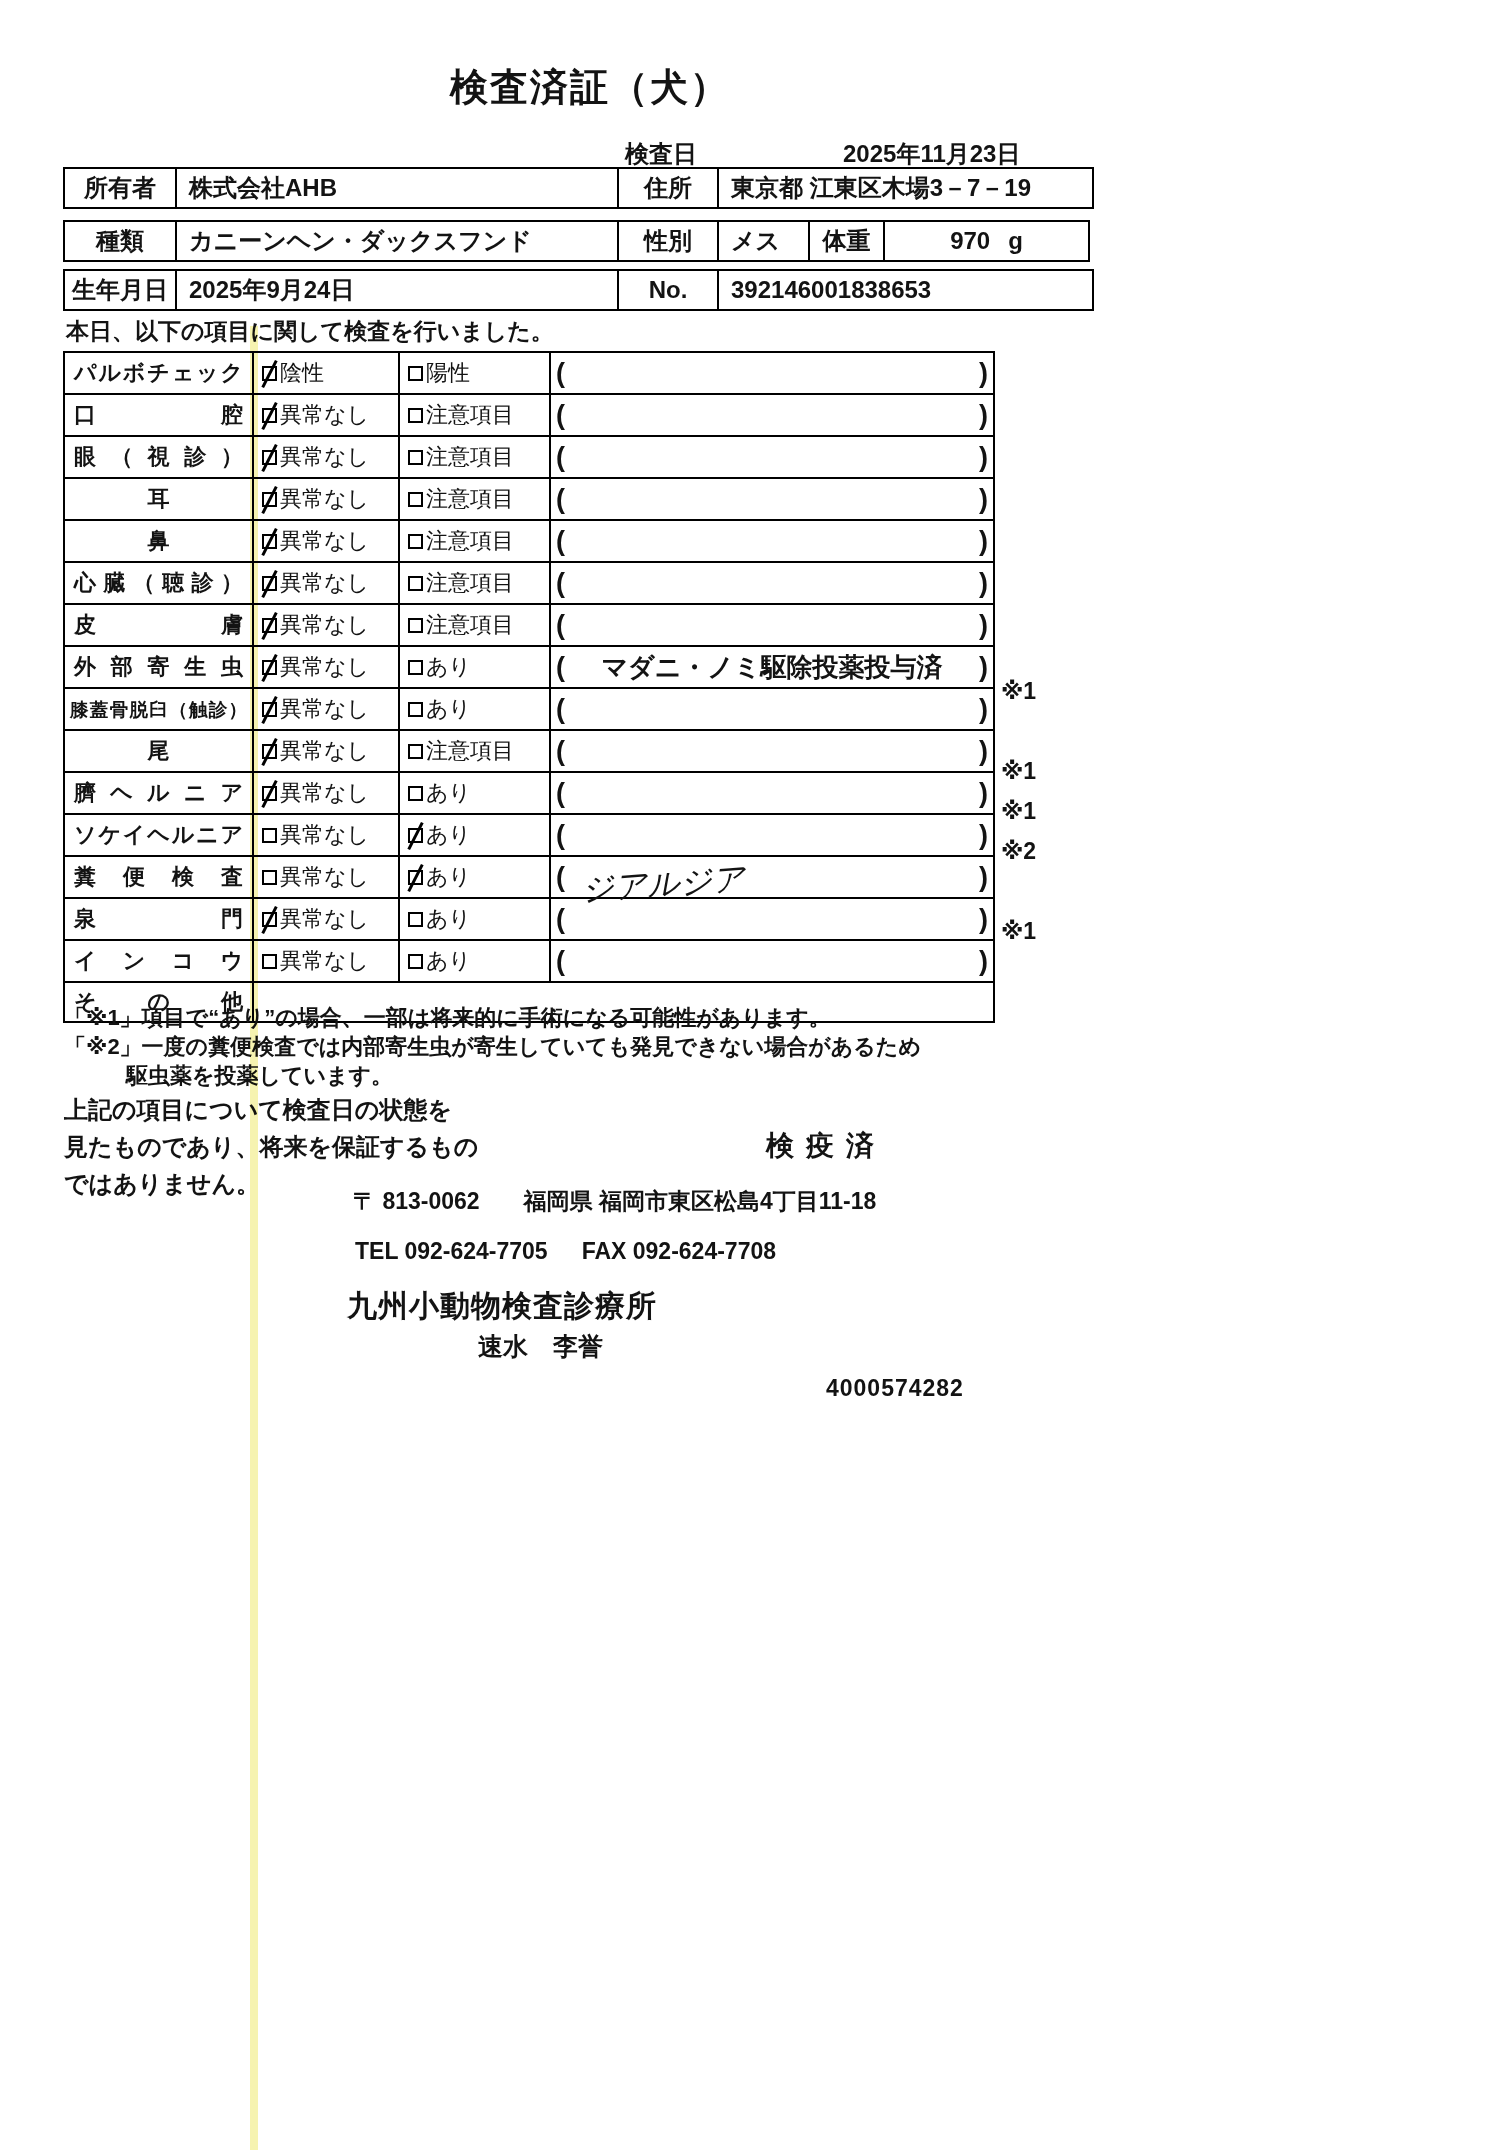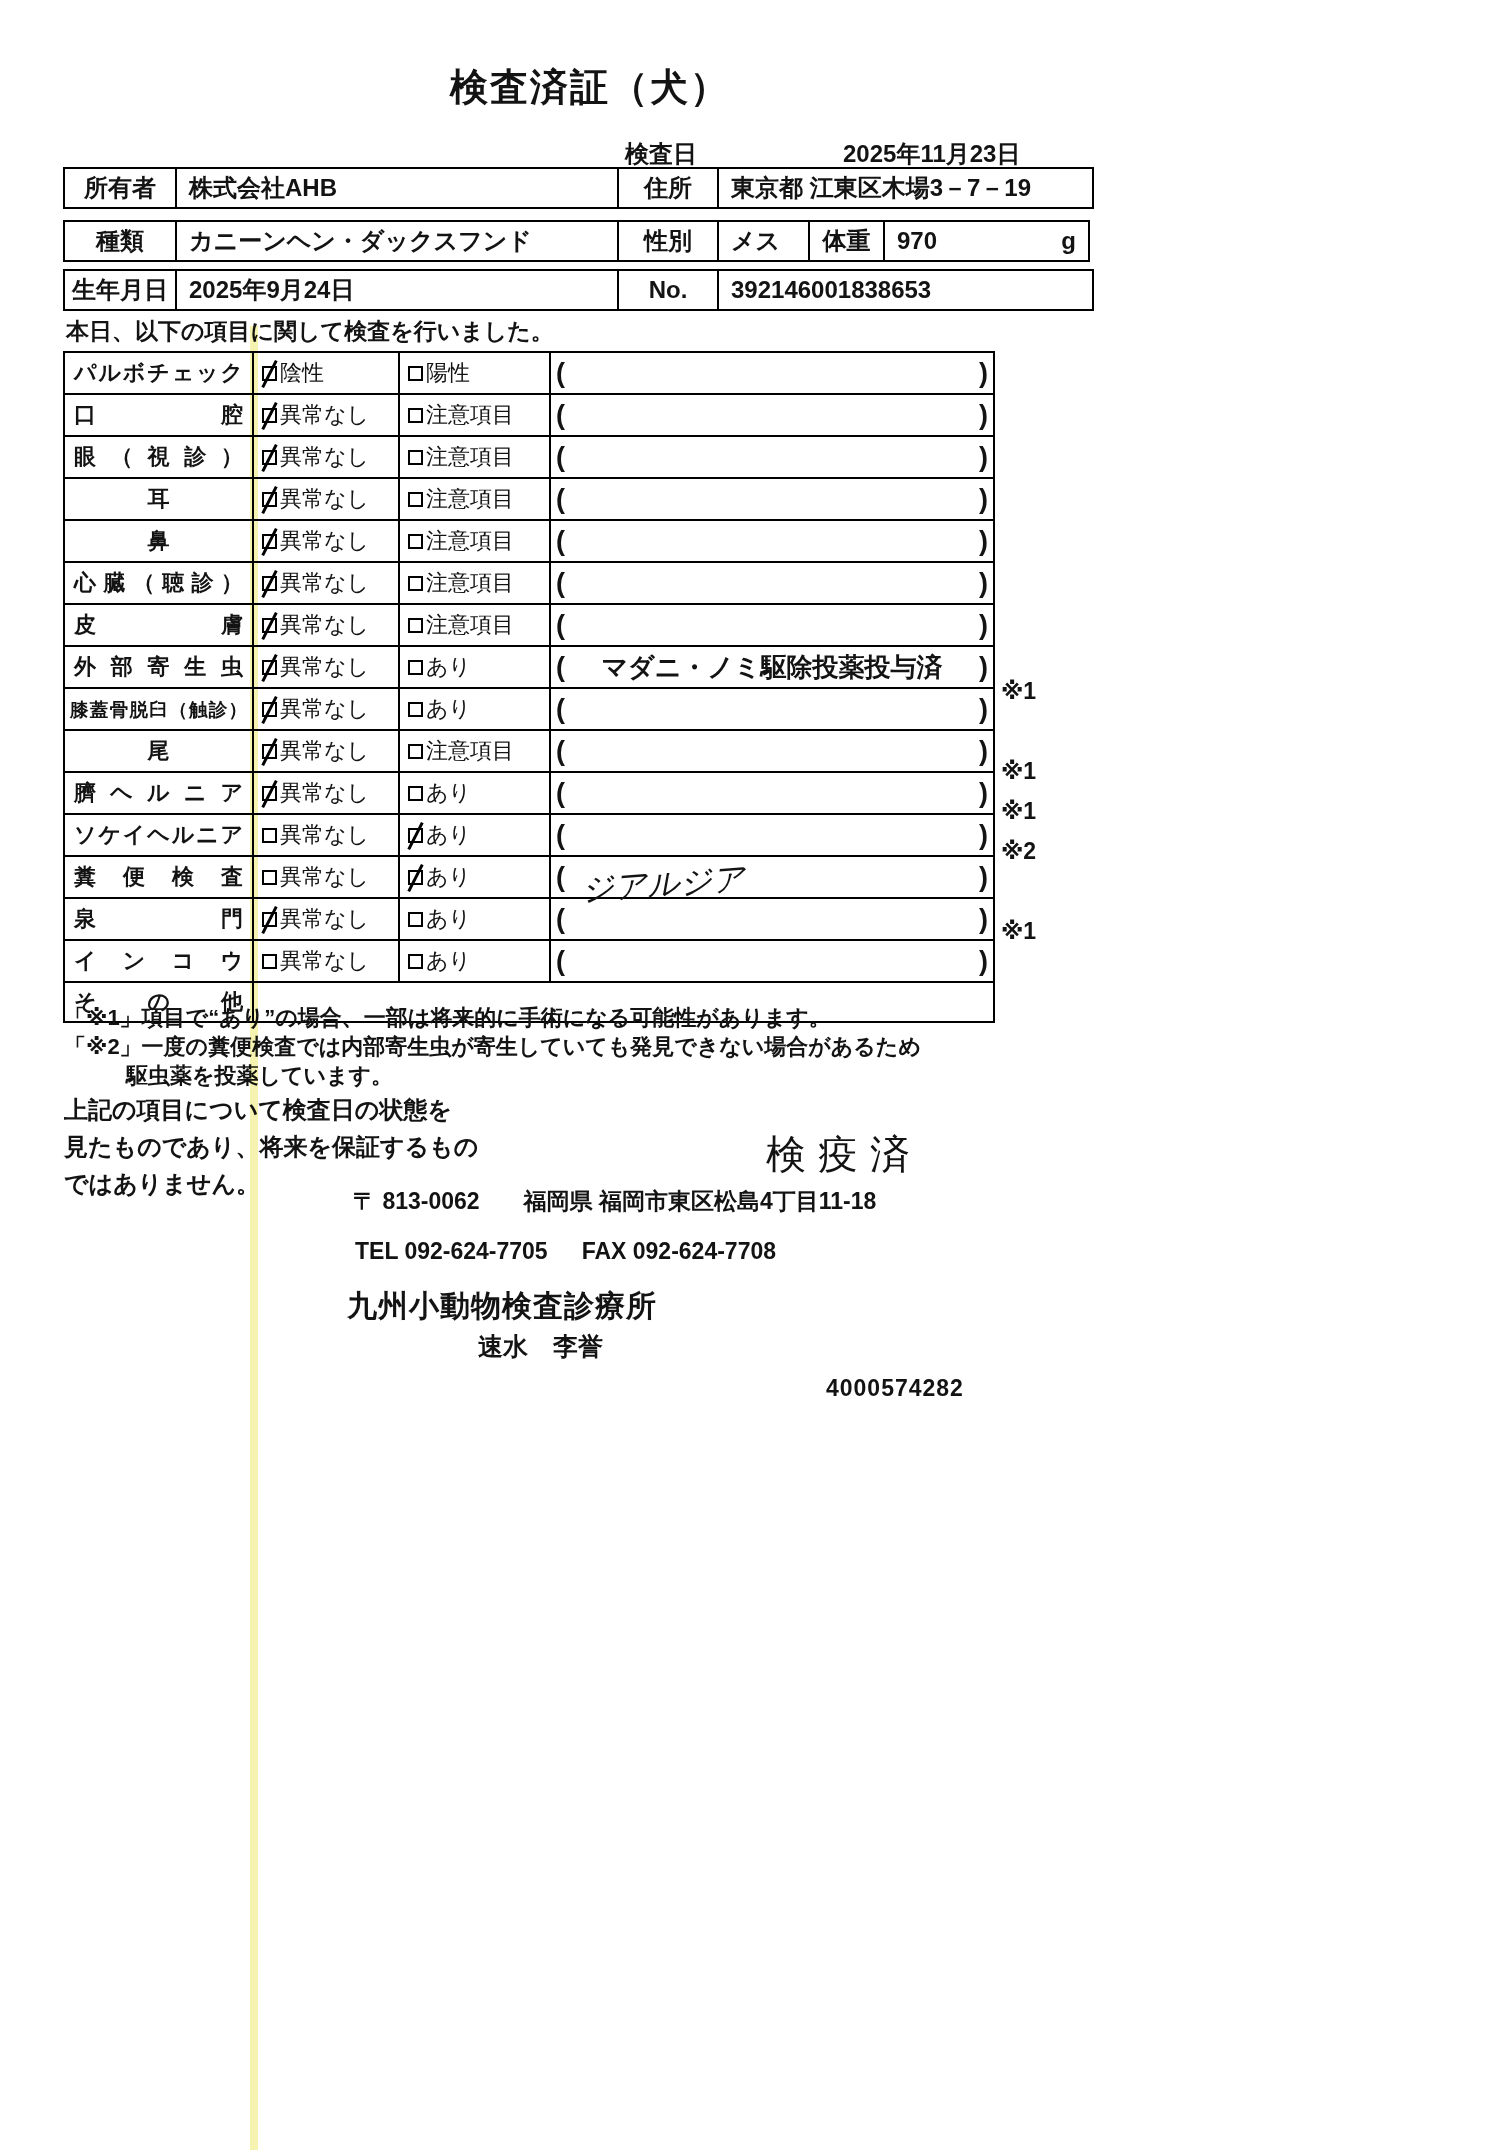--- a/index.html
+++ b/index.html
@@ -33,21 +33,21 @@
   .t td {
     border: 2.5px solid #000; height: 40px; padding: 0 12px;
     font-size: 24px; font-weight: 700; overflow: hidden; white-space: nowrap;
   }
   .t td.lab { text-align: center; padding: 0 6px; }
   .owner { top: 167px; padding-left: 28px; }
   .pet1  { top: 220px; }
   .pet2  { top: 269px; }
   .w112 { width: 112px; } .w370 { width: 442px; } .w100 { width: 100px; }
   .w375 { width: 375px; } .w95 { width: 91px; } .w75 { width: 75px; } .w205 { width: 205px; }
-  .wv { display: flex; justify-content: space-between; gap: 18px; align-items: baseline; }
+  .wv { display: flex; justify-content: center; gap: 18px; align-items: baseline; }
 
   .intro { position: absolute; left: 66px; top: 316px; font-size: 23px; font-weight: 700; }
 
   .checks-wrap { position: absolute; left: 63px; top: 351px; width: 1000px; }
   table.checks { border-collapse: collapse; table-layout: fixed; }
   .checks td { border: 2.5px solid #000; height: 40px; padding: 0; }
   td.item {
     width: 189px; font-size: 22px; font-weight: 700; padding: 0 9px;
     text-align: justify; text-align-last: justify;
   }
@@ -72,21 +72,21 @@
     font-size: 32px; font-weight: 500; transform: rotate(-4deg);
     text-align: left; padding-left: 16px;
   }
   .mark { position: absolute; left: 938px; font-size: 23px; font-weight: 700; }
 
   .notes { position: absolute; left: 64px; top: 1003px; font-size: 22px; font-weight: 700; line-height: 29px; }
   .notes .indent { margin-left: 62px; }
 
   .disclaimer { position: absolute; left: 64px; top: 1091px; font-size: 24px; font-weight: 700; line-height: 37px; }
 
-  .stamp { position: absolute; left: 766px; top: 1127px; font-size: 40px; font-weight: 400; letter-spacing: 12px; }
+  .stamp { position: absolute; left: 766px; top: 1127px; font-size: 28px; font-weight: 700; letter-spacing: 12px; }
   .addr { position: absolute; left: 353px; top: 1186px; font-size: 23px; font-weight: 700; display: flex; gap: 44px; }
   .tel  { position: absolute; left: 355px; top: 1238px; font-size: 23px; font-weight: 700; display: flex; gap: 34px; }
   .clinic { position: absolute; left: 347px; top: 1286px; font-size: 30px; font-weight: 700; letter-spacing: 1px; }
   .vet  { position: absolute; left: 478px; top: 1330px; font-size: 25px; font-weight: 700; }
   .code { position: absolute; left: 826px; top: 1375px; font-size: 23px; font-weight: 700; letter-spacing: 1px; }
 </style>
 </head>
 <body>
 
 <div class="sheet">

